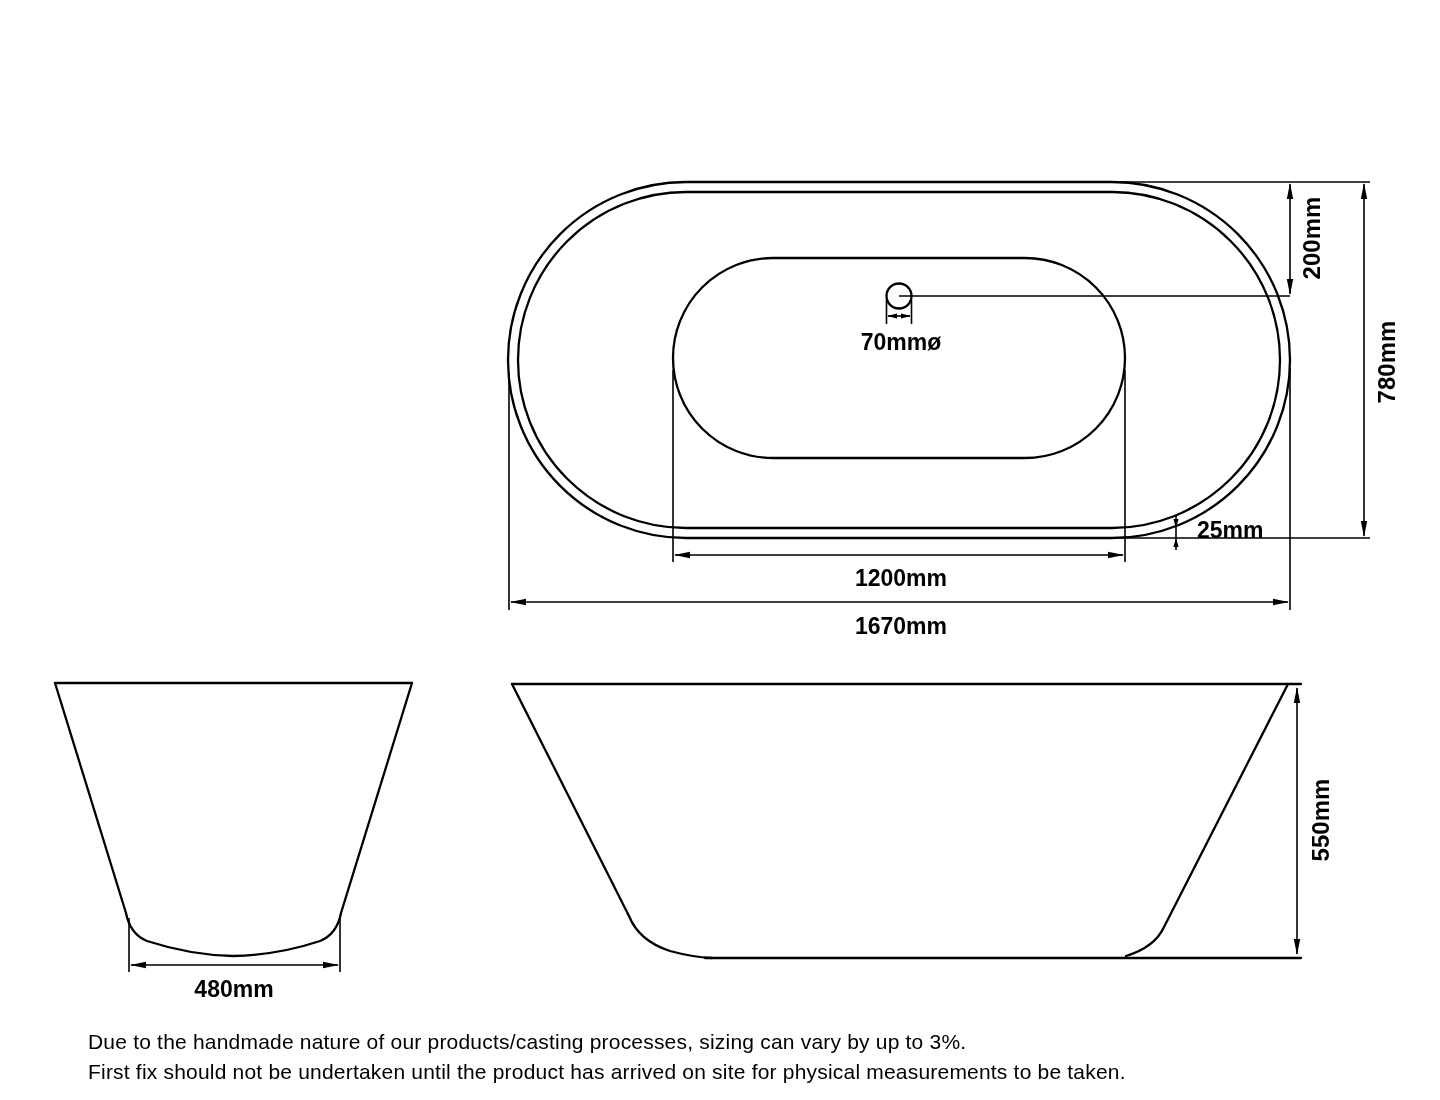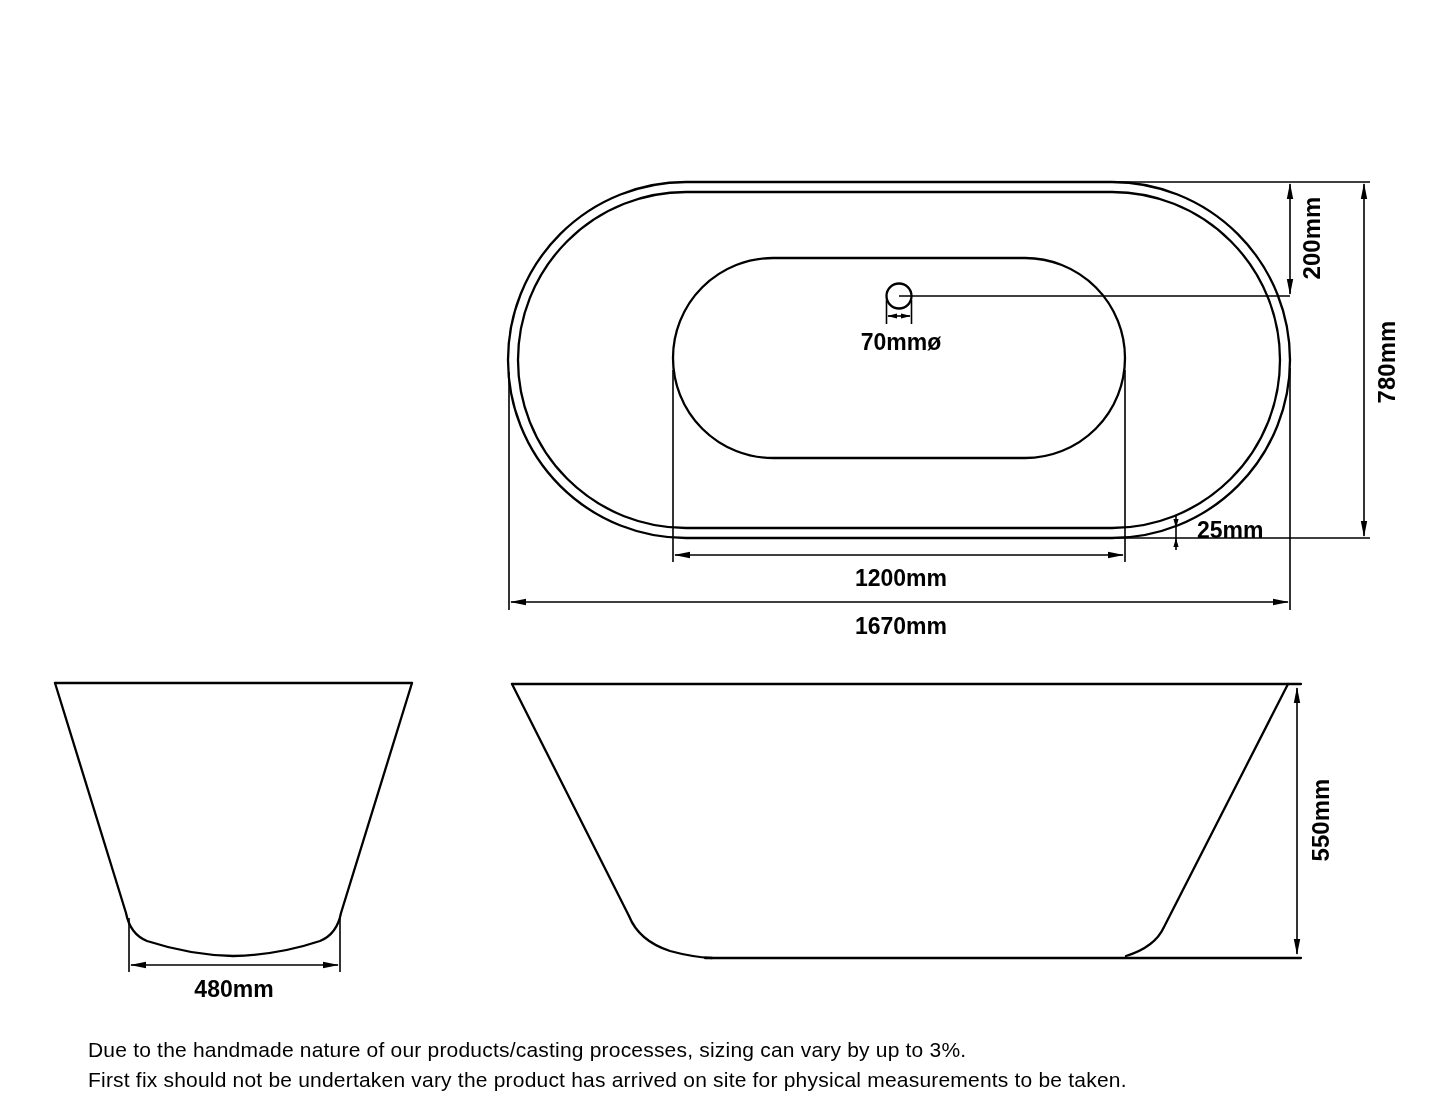--- a/index.html
+++ b/index.html
@@ -50,21 +50,20 @@
     fill: #000000;
   }
   .footer-text {
     position: absolute;
     left: 88px;
     color: #000000;
     font-size: 21px;
     font-weight: 400;
     letter-spacing: 0.2px;
     white-space: nowrap;
-    margin-top: 8px;
   }
   #footer-line1 { top: 1030px; }
   #footer-line2 { top: 1060px; }
 </style>
 </head>
 <body>
 
 <div id="canvas">
 
   <svg id="drawing" width="1440" height="1100" viewBox="0 0 1440 1100" xmlns="http://www.w3.org/2000/svg">
@@ -139,15 +138,15 @@
       <path class="outline" d="M 1288,684 L 1164,927 Q 1155,947 1126,956"></path>
 
       <line class="thin" x1="1297" y1="688" x2="1297" y2="954"></line>
       <polygon class="arrow" points="1297,687 1293.8,703 1300.2,703"></polygon>
       <polygon class="arrow" points="1297,955 1293.8,939 1300.2,939"></polygon>
       <text class="dim-label-v" x="1320" y="820" text-anchor="middle" dominant-baseline="central" transform="rotate(-90 1320 820)">550mm</text>
     </g>
   </svg>
 
   <div class="footer-text" id="footer-line1">Due to the handmade nature of our products/casting processes, sizing can vary by up to 3%.</div>
-  <div class="footer-text" id="footer-line2">First fix should not be undertaken vary the product has arrived on site for physical measurements to be taken.</div>
+  <div class="footer-text" id="footer-line2">First fix should not be undertaken until the product has arrived on site for physical measurements to be taken.</div>
 
 </div>
 
 </body></html>

